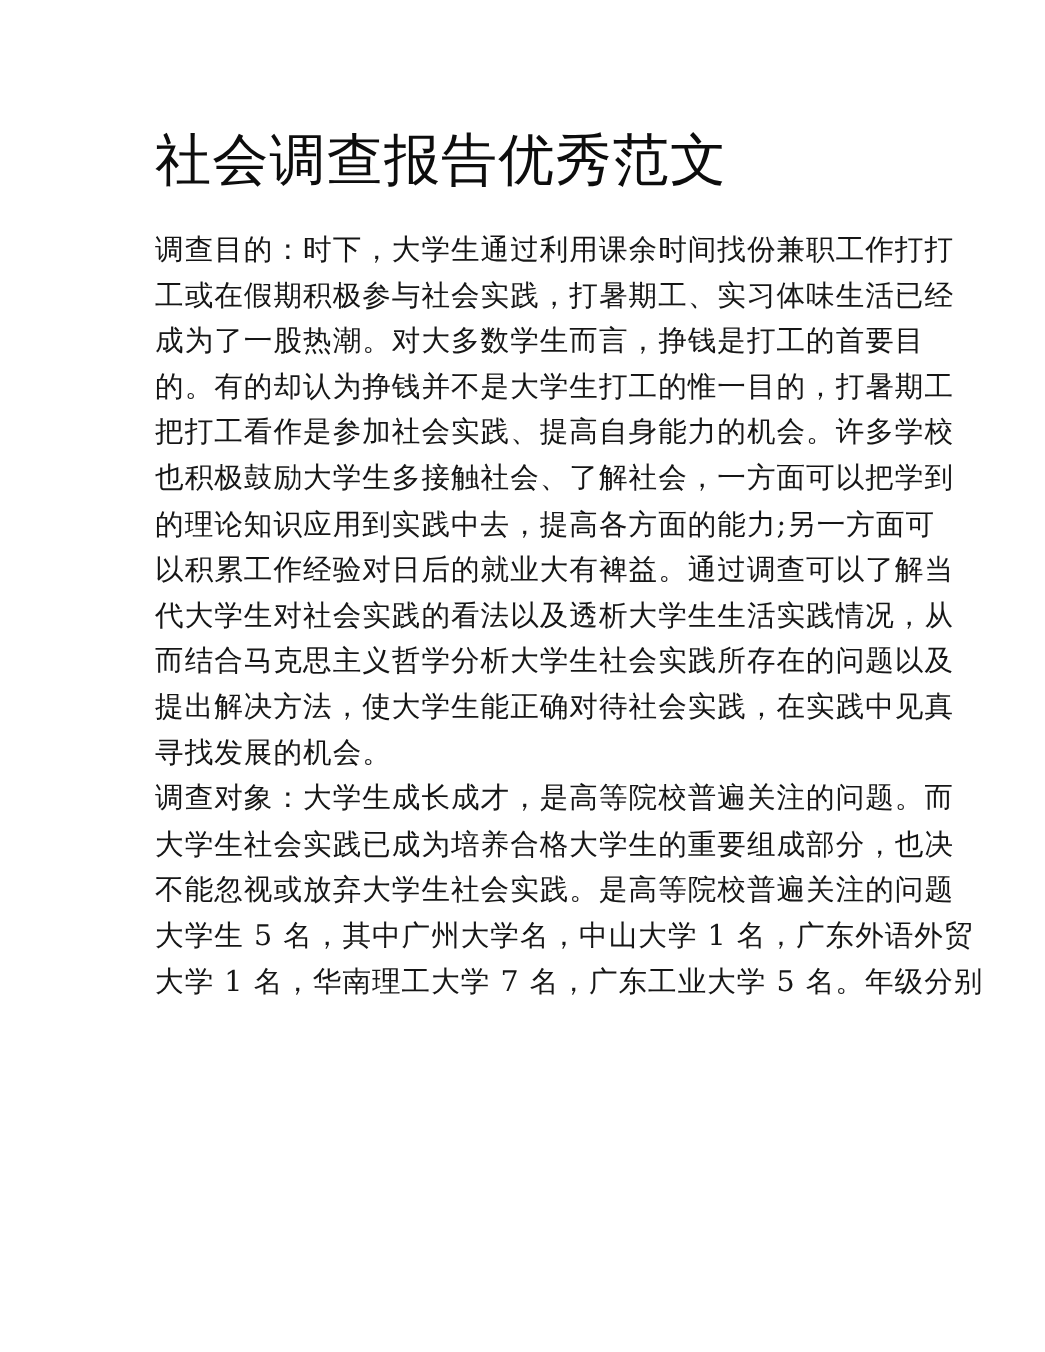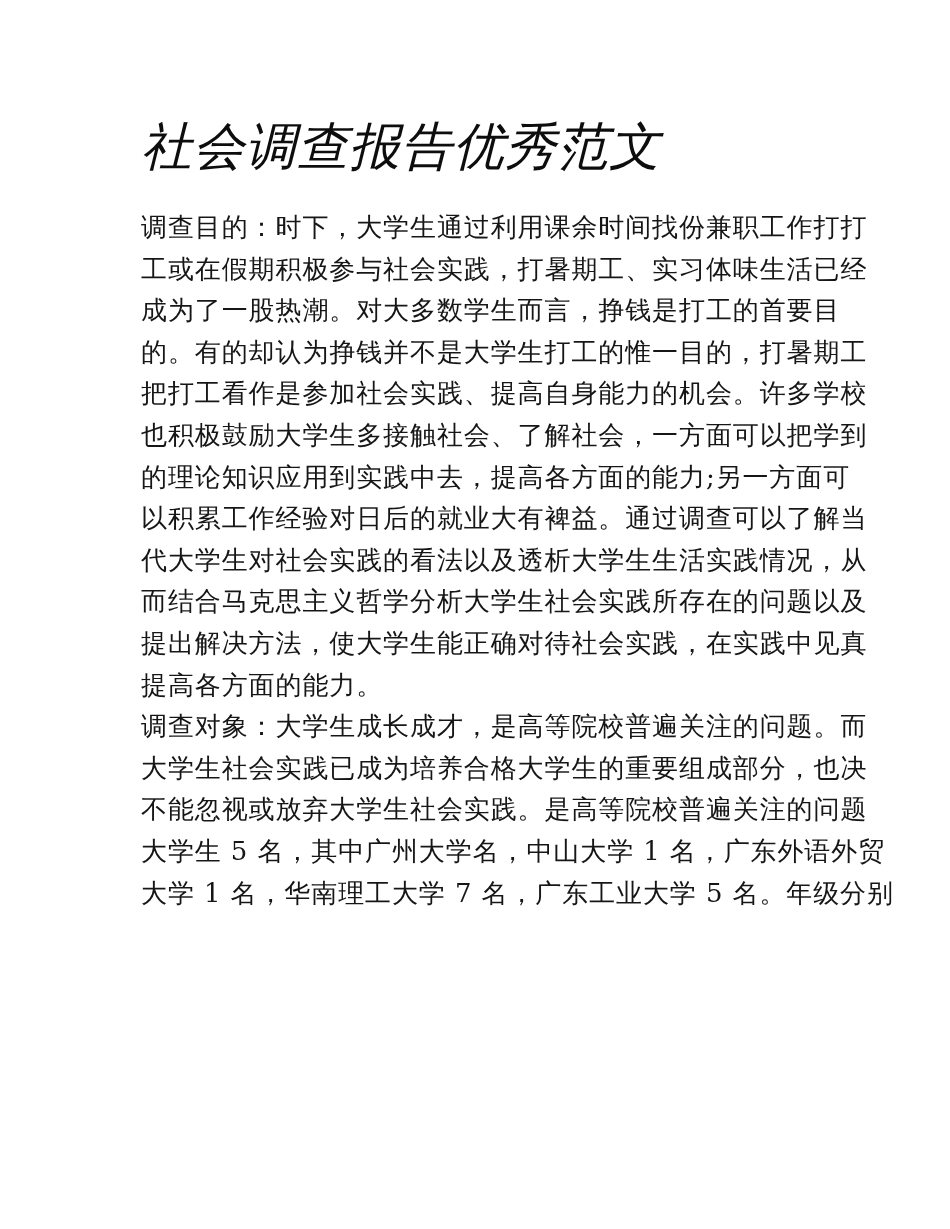--- a/index.html
+++ b/index.html
@@ -25,21 +25,20 @@
       position: absolute;
       left: 0;
       top: 116px;
       font-size: 51px;
       line-height: 62px;
       white-space: nowrap;
       letter-spacing: 1px;
       font-weight: normal;
       margin: 0;
       color: #0d0d0d;
-      font-style: italic;
     }
     .body-lines {
       position: absolute;
       left: 0;
       top: 207px;
       width: 680px;
     }
     .line {
       display: block;
       height: 41.6px;
@@ -60,20 +59,20 @@
     <span class="line">工或在假期积极参与社会实践，打暑期工、实习体味生活已经</span>
     <span class="line">成为了一股热潮。对大多数学生而言，挣钱是打工的首要目</span>
     <span class="line">的。有的却认为挣钱并不是大学生打工的惟一目的，打暑期工</span>
     <span class="line">把打工看作是参加社会实践、提高自身能力的机会。许多学校</span>
     <span class="line">也积极鼓励大学生多接触社会、了解社会，一方面可以把学到</span>
     <span class="line">的理论知识应用到实践中去，提高各方面的能力;另一方面可</span>
     <span class="line">以积累工作经验对日后的就业大有裨益。通过调查可以了解当</span>
     <span class="line">代大学生对社会实践的看法以及透析大学生生活实践情况，从</span>
     <span class="line">而结合马克思主义哲学分析大学生社会实践所存在的问题以及</span>
     <span class="line">提出解决方法，使大学生能正确对待社会实践，在实践中见真</span>
-    <span class="line">提高各方面的能力。</span>
+    <span class="line">寻找发展的机会。</span>
     <span class="line">调查对象：大学生成长成才，是高等院校普遍关注的问题。而</span>
     <span class="line">大学生社会实践已成为培养合格大学生的重要组成部分，也决</span>
     <span class="line">不能忽视或放弃大学生社会实践。是高等院校普遍关注的问题</span>
     <span class="line">大学生 5 名，其中广州大学名，中山大学 1 名，广东外语外贸</span>
     <span class="line">大学 1 名，华南理工大学 7 名，广东工业大学 5 名。年级分别</span>
   </div>
 </div>
 
 </body></html>

